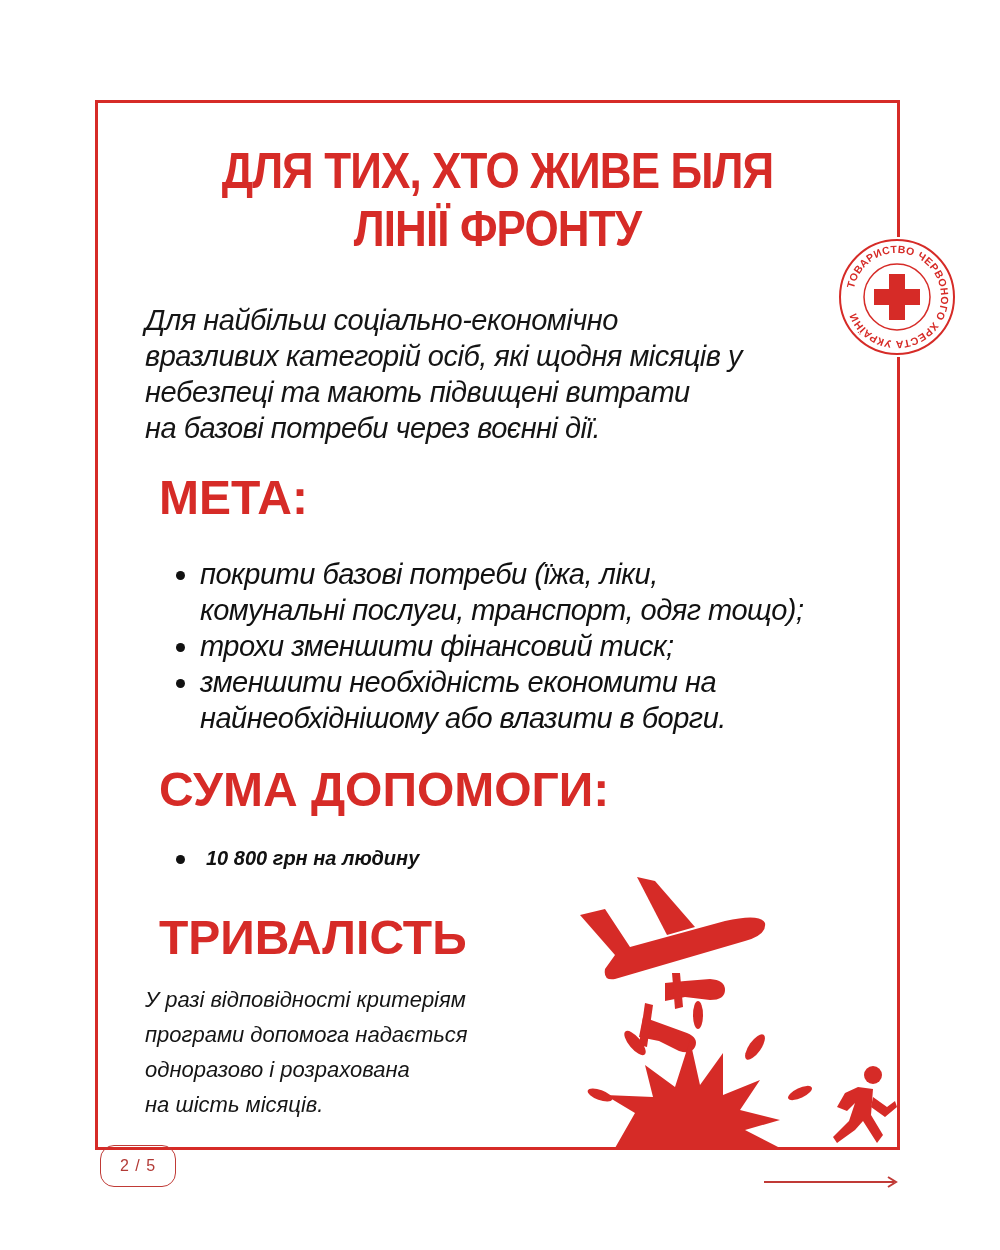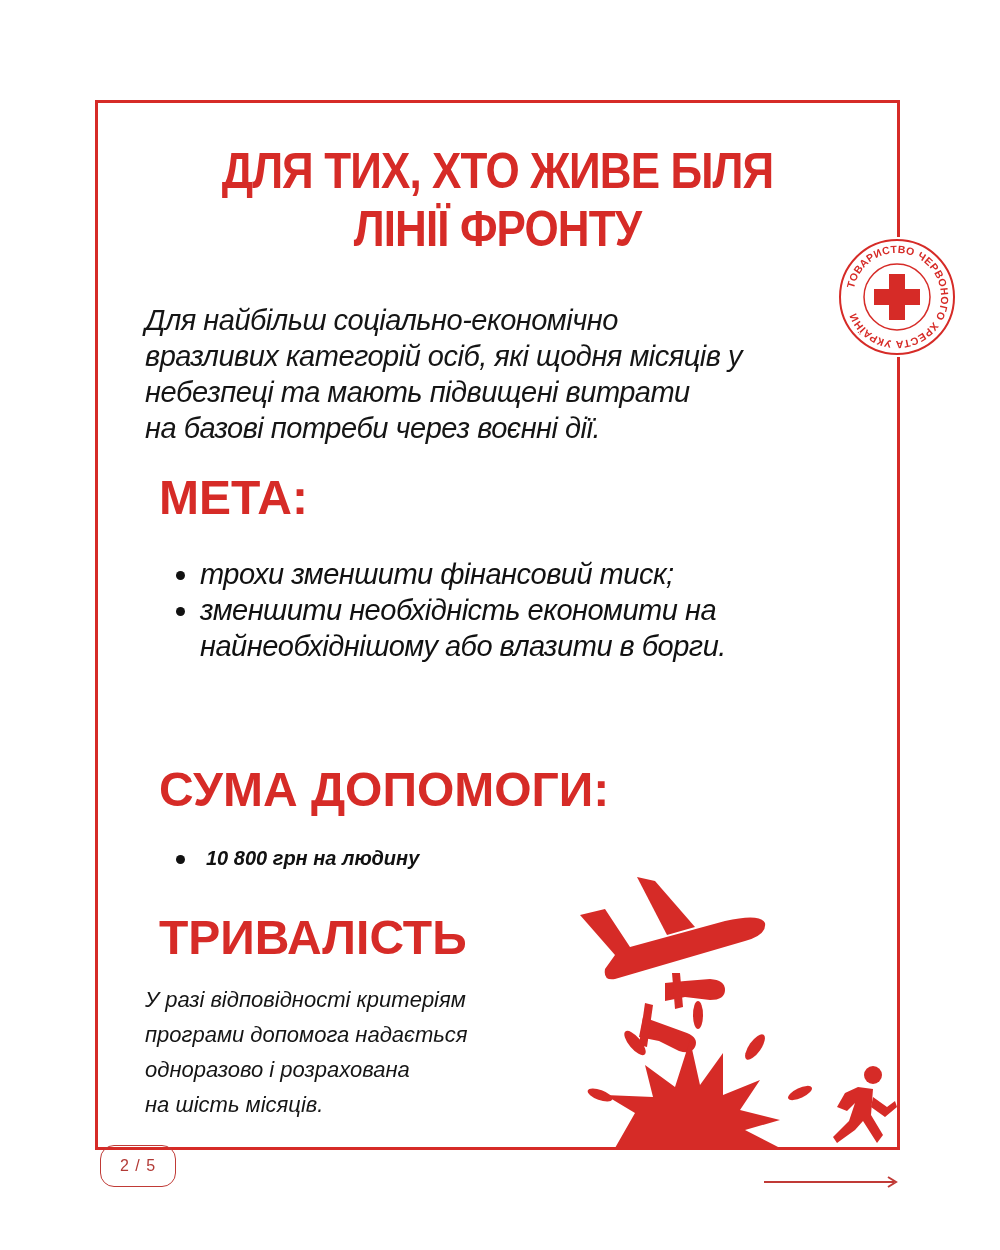--- a/index.html
+++ b/index.html
@@ -53,20 +53,25 @@
 <div class="body-text intro">
   <div>Для найбільш соціально-економічно</div>
   <div>вразливих категорій осіб, які щодня місяців у</div>
   <div>небезпеці та мають підвищені витрати</div>
   <div>на базові потреби через воєнні дії.</div>
 </div>
 
 <div class="heading h-meta">МЕТА:</div>
 
 <ul class="goals">
+  <li>
+    <span class="dot"></span>
+    <div>покрити базові потреби (їжа, ліки,</div>
+    <div>комунальні послуги, транспорт, одяг тощо);</div>
+  </li>
   <li>
     <span class="dot"></span>
     <div>трохи зменшити фінансовий тиск;</div>
   </li>
   <li>
     <span class="dot"></span>
     <div>зменшити необхідність економити на</div>
     <div>найнеобхіднішому або влазити в борги.</div>
   </li>
 </ul>

